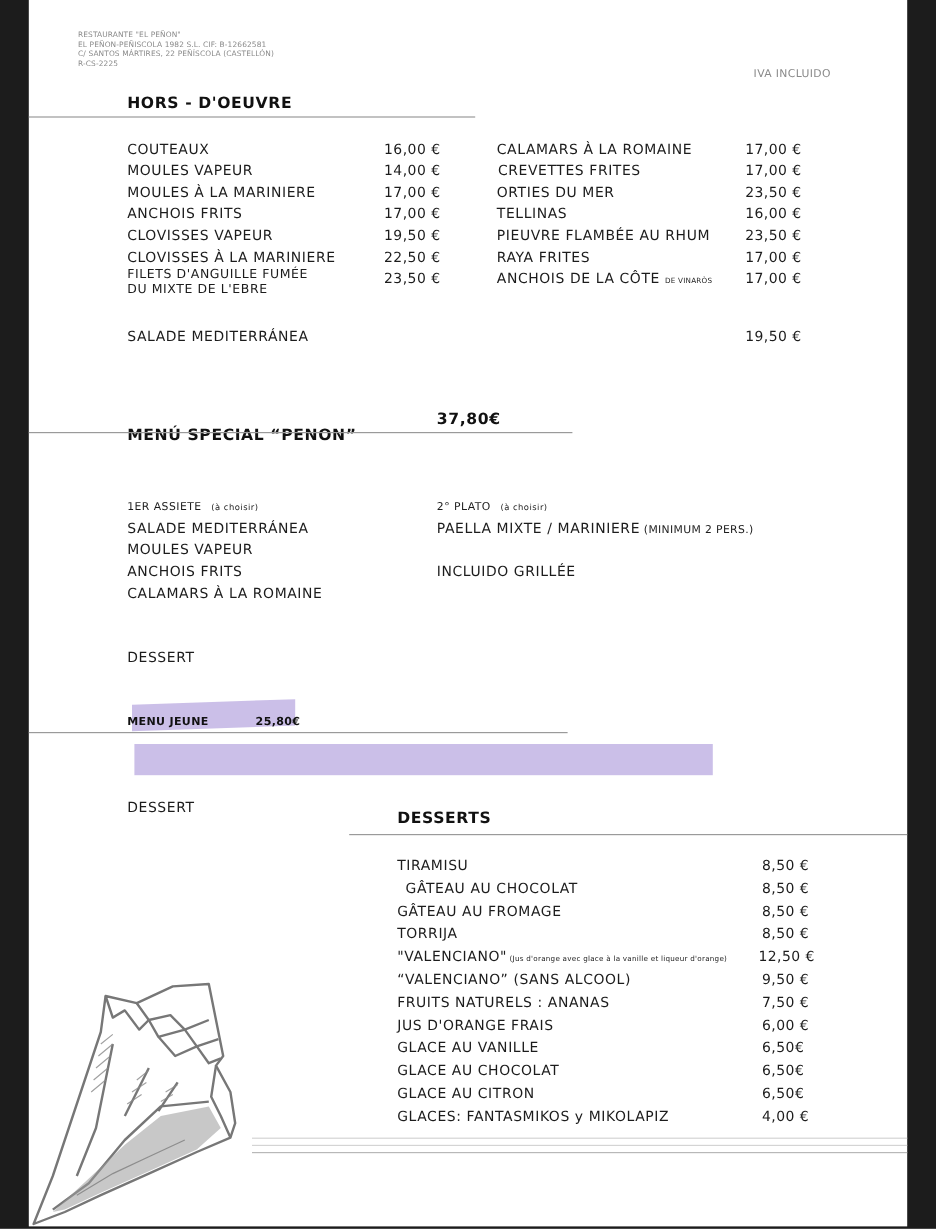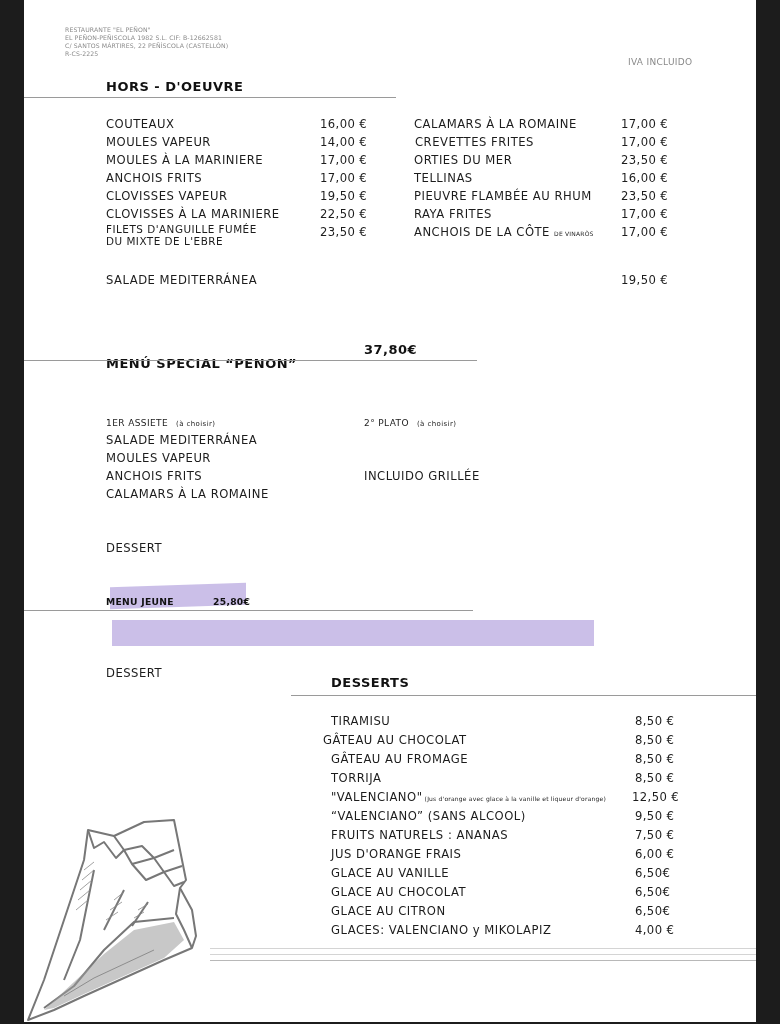--- a/index.html
+++ b/index.html
@@ -95,41 +95,44 @@
     <span>1ER ASSIETE</span><span class="choose">(à choisir)</span>
   </div>
   <div class="row" style="left:82px; top:431px;">SALADE MEDITERRÁNEA</div>
   <div class="row" style="left:82px; top:449px;">MOULES VAPEUR</div>
   <div class="row" style="left:82px; top:467px;">ANCHOIS FRITS</div>
   <div class="row" style="left:82px; top:485px;">CALAMARS À LA ROMAINE</div>
 
   <div class="row sublabel" style="left:340px; top:414px;">
     <span>2° PLATO</span><span class="choose">(à choisir)</span>
   </div>
+  <div class="row" style="left:340px; top:431px;">
+    <span>PAELLA MIXTE / MARINIERE</span><span class="minnote"> (MINIMUM 2 PERS.)</span>
+  </div>
   <div class="row" style="left:340px; top:467px;">
     <span>INCLUIDO GRILLÉE</span>
   </div>
 
   <div class="row" style="left:82px; top:539px;">DESSERT</div>
 
   <div class="highlight" style="left:86px; top:585px; width:136px; height:22px; transform: skewY(-2deg);"></div>
   <div class="abs" style="left:82px; top:596px; font-size:9.2px; font-weight:bold; letter-spacing:0.3px; color:#111;">MENU JEUNE</div>
   <div class="abs" style="left:189px; top:596px; font-size:9.2px; font-weight:bold; letter-spacing:0.3px; color:#111;">25,80€</div>
   <div class="rule" style="left:0; top:610px; width:449px;"></div>
 
   <div class="highlight" style="left:88px; top:620px; width:482px; height:26px;"></div>
   <div class="row" style="left:82px; top:664px;">DESSERT</div>
 
   <div class="abs h-title" style="left:307px; top:675px;">DESSERTS</div>
   <div class="rule" style="left:267px; top:695px; width:465px;"></div>
 
   <div>
     <div class="row" style="left:307px; top:712px;">TIRAMISU</div>
     <div class="price" style="left:611px; top:712px;">8,50 €</div>
-    <div class="row" style="left:299px; top:731px;">GÂTEAU AU CHOCOLAT</div>
+    <div class="row" style="left:314px; top:731px;">GÂTEAU AU CHOCOLAT</div>
     <div class="price" style="left:611px; top:731px;">8,50 €</div>
     <div class="row" style="left:307px; top:750px;">GÂTEAU AU FROMAGE</div>
     <div class="price" style="left:611px; top:750px;">8,50 €</div>
     <div class="row" style="left:307px; top:769px;">TORRIJA</div>
     <div class="price" style="left:611px; top:769px;">8,50 €</div>
     <div class="row" style="left:307px; top:788px;">
       <span>"VALENCIANO"</span><span class="small-note"> (Jus d'orange avec glace à la vanille et liqueur d'orange)</span>
     </div>
     <div class="price" style="left:608px; top:788px;">12,50 €</div>
     <div class="row" style="left:307px; top:807px;">“VALENCIANO” (SANS ALCOOL)</div>
@@ -137,21 +140,21 @@
     <div class="row" style="left:307px; top:826px;">FRUITS NATURELS : ANANAS</div>
     <div class="price" style="left:611px; top:826px;">7,50 €</div>
     <div class="row" style="left:307px; top:845px;">JUS D'ORANGE FRAIS</div>
     <div class="price" style="left:611px; top:845px;">6,00 €</div>
     <div class="row" style="left:307px; top:864px;">GLACE AU VANILLE</div>
     <div class="price" style="left:611px; top:864px;">6,50€</div>
     <div class="row" style="left:307px; top:883px;">GLACE AU CHOCOLAT</div>
     <div class="price" style="left:611px; top:883px;">6,50€</div>
     <div class="row" style="left:307px; top:902px;">GLACE AU CITRON</div>
     <div class="price" style="left:611px; top:902px;">6,50€</div>
-    <div class="row" style="left:307px; top:921px;">GLACES: VALENCIANO y MIKOLAPIZ</div>
+    <div class="row" style="left:307px; top:921px;">GLACES: FANTASMIKOS y MIKOLAPIZ</div>
     <div class="price" style="left:611px; top:921px;">4,00 €</div>
   </div>
 
   <div class="rule" style="left:186px; top:948px; width:546px; background:#d4d4d4;"></div>
   <div class="rule" style="left:186px; top:954px; width:546px; background:#d4d4d4;"></div>
   <div class="rule" style="left:186px; top:960px; width:546px; background:#b8b8b8;"></div>
 
   <svg class="shell" width="180" height="212" viewBox="0 0 180 212">
     <g fill="none" stroke="#777" stroke-width="2" stroke-linejoin="round">
       <path d="M4 210 L20 170 L40 110 L60 50 L64 20 L90 26 L120 12 L150 10 L156 40 L162 70 L156 78 L168 100 L172 126 L168 138 L140 150 L100 168 L60 186 L30 200 Z" fill="#ffffff"></path>

